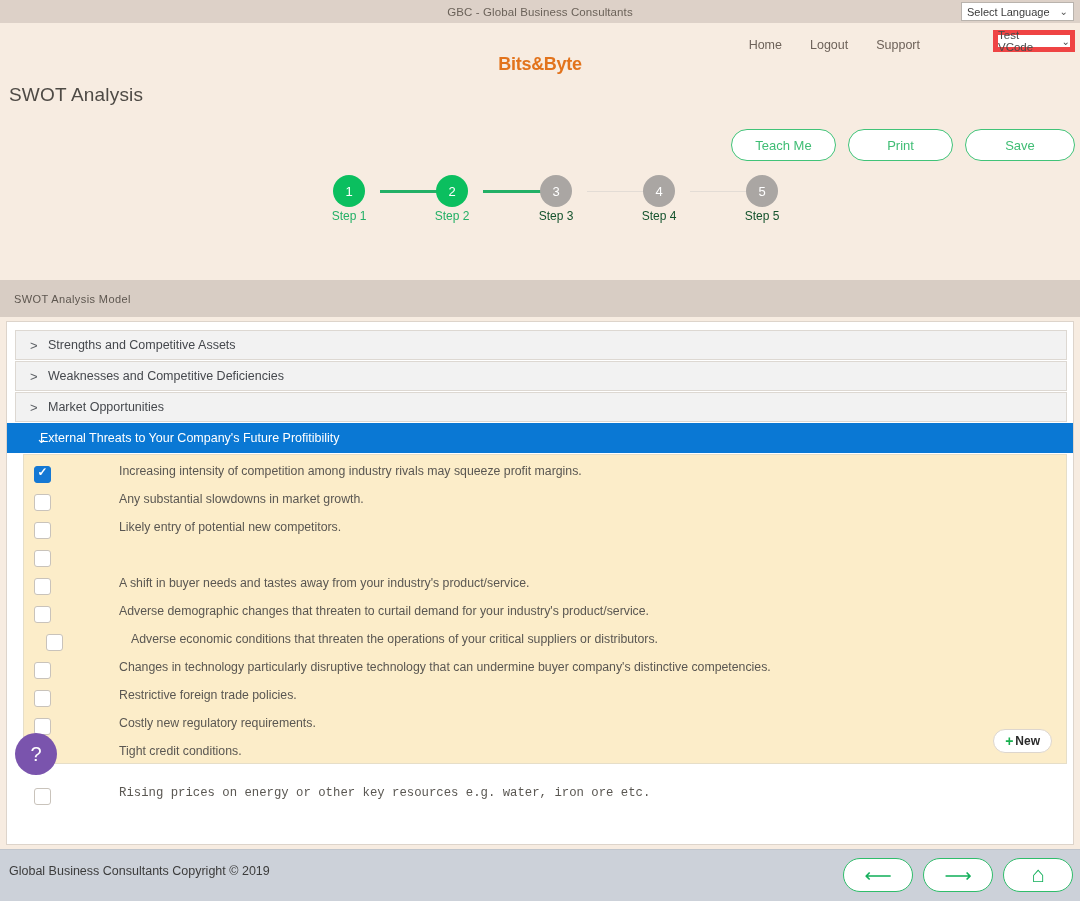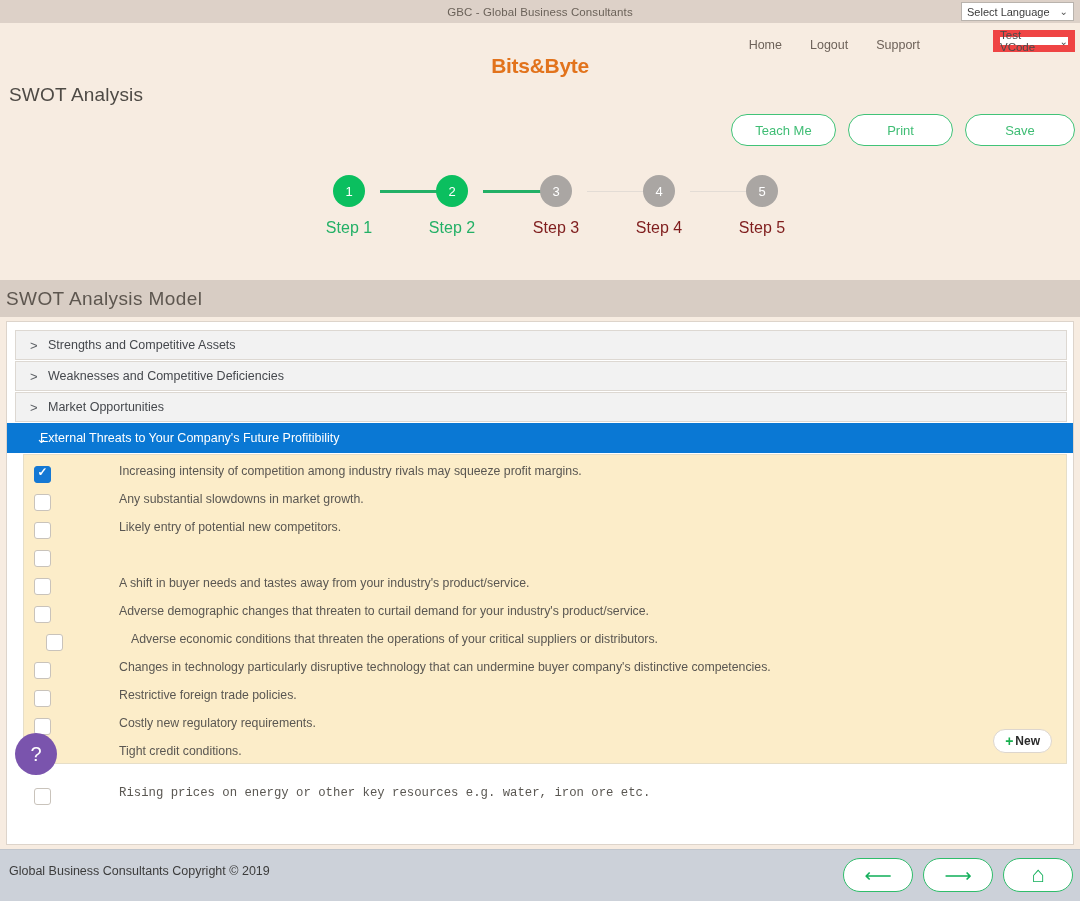--- a/index.html
+++ b/index.html
@@ -38,39 +38,39 @@
   }
   #navlinks{
     position:absolute; right:160px; top:15px;
     display:flex; gap:28px;
     font-size:12.5px; color:#6d6259;padding-left:36px;
   }
   #navlinks a{ color:#6d6259; text-decoration:none; }
   #vcode{
     position:absolute; right:5px; top:7px;
     width:82px; height:22px;
-    background:#fff; border:7px solid #ef4444;
+    background:#fff; border:5px solid #ef4444;
     display:flex; align-items:center; justify-content:center; gap:6px;
     font-size:11.5px; color:#4a4a4a;
   }
   #logo{
     position:absolute; left:0; right:0; top:31px;
     text-align:center;
-    font-size:21px; font-weight:bold; color:#e2731c;
+    font-size:18px; font-weight:bold; color:#e2731c;
     letter-spacing:-.3px;
   }
   #page-title{
     position:absolute; left:9px; top:61px;
     font-size:19px; color:#4e4a45; font-weight:normal;
     letter-spacing:.2px;
   }
 
   
   #actions{
-    position:absolute; right:5px; top:91px;
+    position:absolute; right:5px; top:106px;
     display:flex; gap:12px;
   }
   .pillbtn{
     width:105px; height:32px;
     border:1px solid #41c378; border-radius:17px;
     background:#fff; color:#3fbd74;
     font-size:13px; font-family:"Liberation Sans", sans-serif;
     display:flex; align-items:center; justify-content:center;
     cursor:pointer;
   }
@@ -82,37 +82,37 @@
     width:452px; height:85px;
   }
   .step{
     position:absolute; top:0; width:70px; text-align:center;
   }
   .step .bub{
     width:32px; height:32px; border-radius:50%;
     margin:0 auto; display:flex; align-items:center; justify-content:center;
     color:#fff; font-size:13px; position:relative; z-index:2;
   }
-  .step .lbl{ margin-top:12px; font-size:16px; }
+  .step .lbl{ margin-top:2px; font-size:12px; }
   .step.done .bub{ background:#0bbf5f; }
   .step.done .lbl{ color:#23b066; }
   .step.todo .bub{ background:#aaa6a3; }
-  .step.todo .lbl{ color:#7f1d1d; }
+  .step.todo .lbl{ color:#14532d; }
   .conn{
     position:absolute; top:15px; height:3px; z-index:1;
   }
   .conn.on{ background:#23b066; }
   .conn.off{ background:#e3dcd5; height:1px; top:16px; }
 
   
   #model-bar{
     position:absolute; left:0; top:280px; width:1080px; height:37px;
     background:#d8cdc4;
-    display:flex; align-items:center; padding-left:6px;
-    font-size:19px; color:#5d564f; letter-spacing:.4px;
+    display:flex; align-items:center; padding-left:14px;
+    font-size:11px; color:#5d564f; letter-spacing:.4px;
   }
   #panel{
     position:absolute; left:6px; top:321px; width:1068px; height:524px;
     background:#fff; border:1px solid #ddd4cb;
   }
   .acc-head{
     position:absolute; left:8px; width:1052px; height:30px;
     background:#f2f2f2; border:1px solid #ddd8d2;
     display:flex; align-items:center; padding-left:14px;
     font-size:12.5px; color:#45484d; cursor:pointer;

